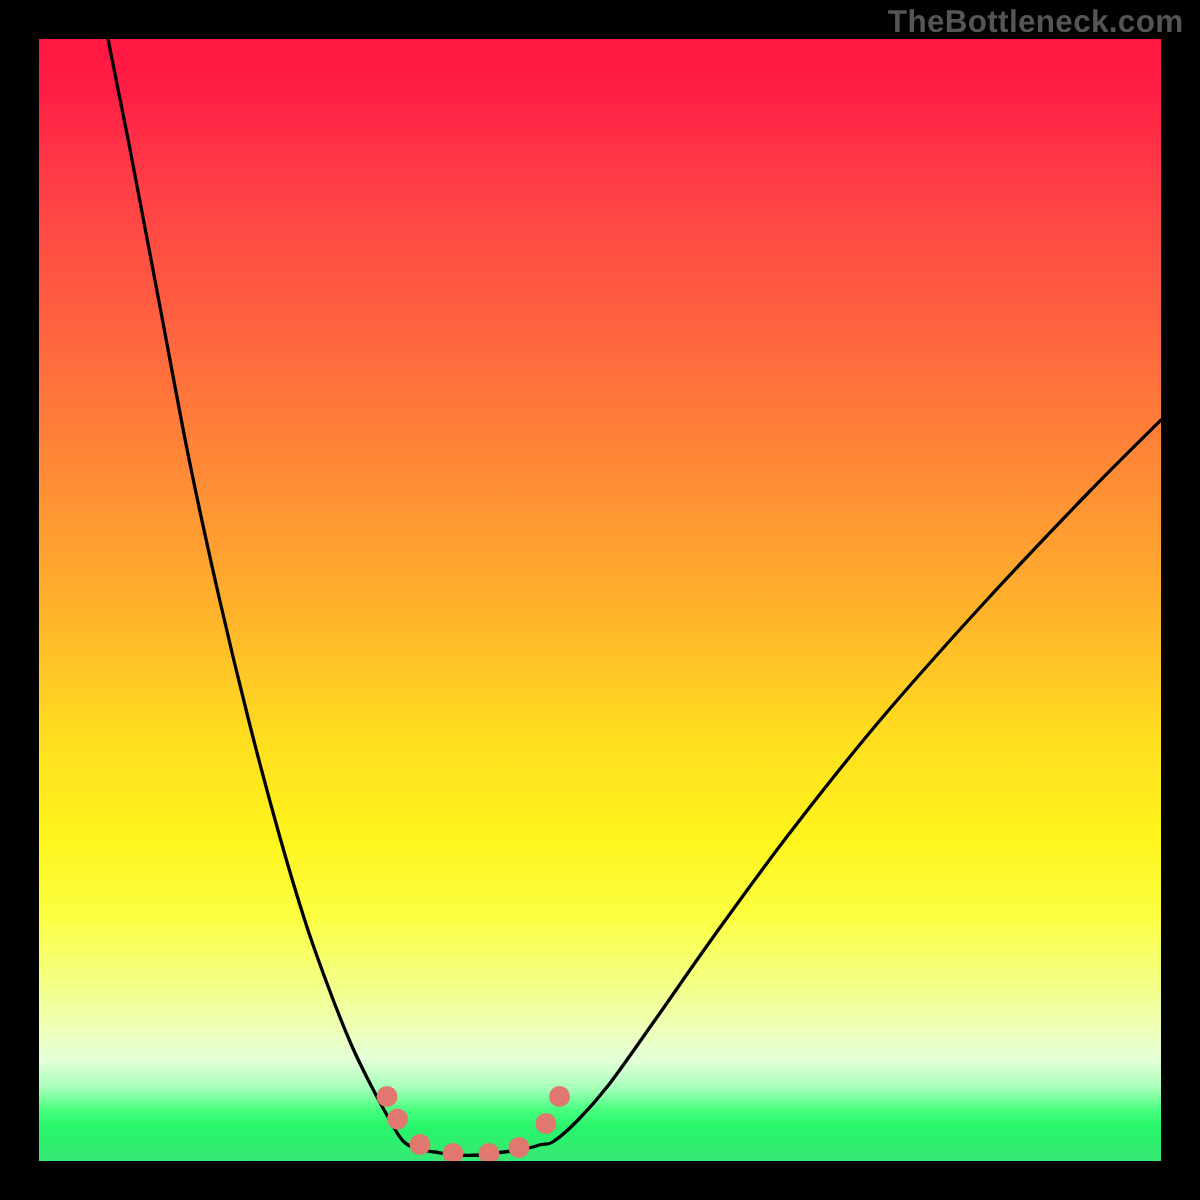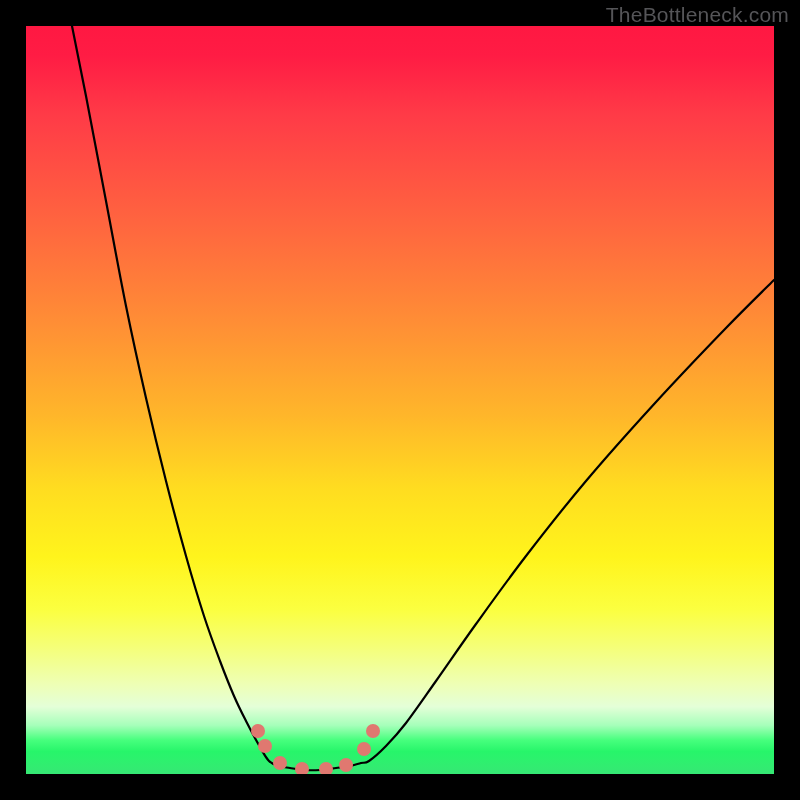--- a/index.html
+++ b/index.html
@@ -51,21 +51,21 @@
       #36e774 100%
     );
   }
   .watermark {
     position: absolute;
     top: 3px;
     right: 11px;
     color: #555558;
     font-size: 21px;
     letter-spacing: 0.2px;
-    font-weight: 400;
+    font-weight: 700;
   }
   svg.curves {
     position: absolute;
     inset: 0;
     width: 100%;
     height: 100%;
   }
 </style>
 </head>
 <body>

